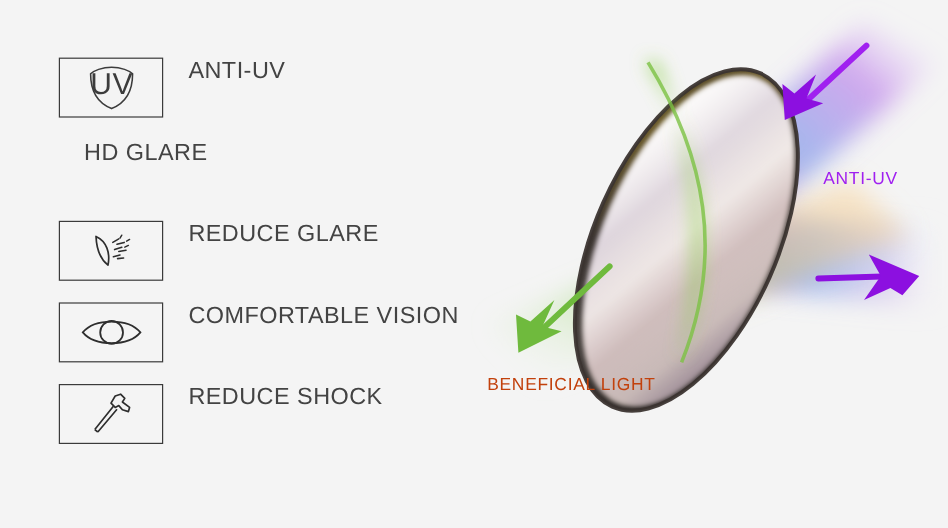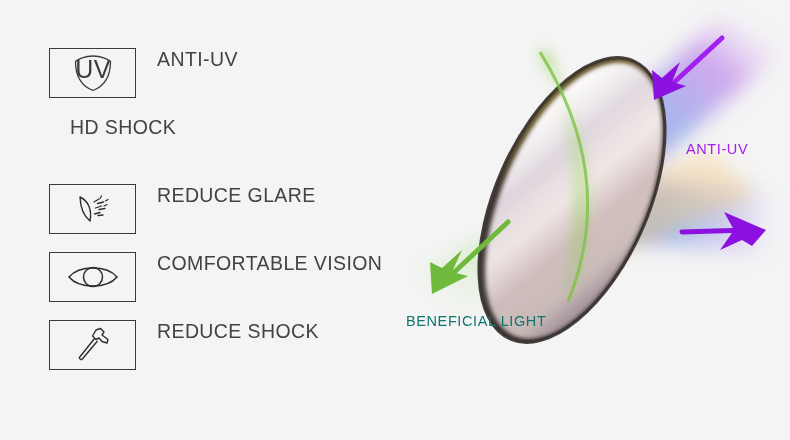--- a/index.html
+++ b/index.html
@@ -102,21 +102,21 @@
       <div class="icon-box">
         <svg width="46" height="42" viewBox="0 0 46 42">
           <path d="M23 4 C31 4 38 7 40.5 9.5 C40.5 22 37 33 23 38.5 C9 33 5.5 22 5.5 9.5 C8 7 15 4 23 4 Z" fill="none" stroke="#3c3c3c" stroke-width="1.3"></path>
           <text class="icon-text" x="23" y="26" text-anchor="middle">UV</text>
         </svg>
       </div>
       <div class="feature-label">ANTI-UV</div>
     </div>
 
     <div class="feature-row">
-      <div class="feature-label">HD SHOCK</div>
+      <div class="feature-label">HD GLARE</div>
     </div>
 
     <div class="feature-row">
       <div class="icon-box">
         <svg width="52" height="40" viewBox="0 0 52 40">
           <path d="M13 8 C22 12 25 22 23 32 C18 28 13.5 20 13 8 Z" fill="none" stroke="#2e2e2e" stroke-width="1.4" stroke-linejoin="round"></path>
           <path d="M27 13 l5 -3 M30.5 14.5 l6 -1.5 M28.5 19 l6 -2 M32 20.5 l6 -1
                    M27.5 25 l5.5 -1.5 M31 26.5 l5 -0.5" fill="none" stroke="#2e2e2e" stroke-width="1.3" stroke-linecap="round"></path>
           <path d="M33 9.5 l1.5 -2.5 M38.5 12 l2.5 -1.5 M37 17 l3 -1.5" fill="none" stroke="#2e2e2e" stroke-width="1.2" stroke-linecap="round"></path>
         </svg>
@@ -252,16 +252,16 @@
       </g>
 
       <g>
         <line x1="118" y1="222" x2="58" y2="278" stroke="#6fba3d" stroke-width="5" stroke-linecap="round"></line>
         <polygon points="42,294 78,276 62,272 72,250 52,268 40,262" fill="#6fba3d"></polygon>
       </g>
     </svg>
 
     <div class="beam-label label-antiuv" style="color:#a020f0;">ANTI-UV</div>
 
-    <div class="beam-label label-beneficial" style="color:#0f766e;">BENEFICIAL LIGHT</div>
+    <div class="beam-label label-beneficial" style="color:#c2410c;">BENEFICIAL LIGHT</div>
   </div>
 
 </div>
 
 </body></html>

